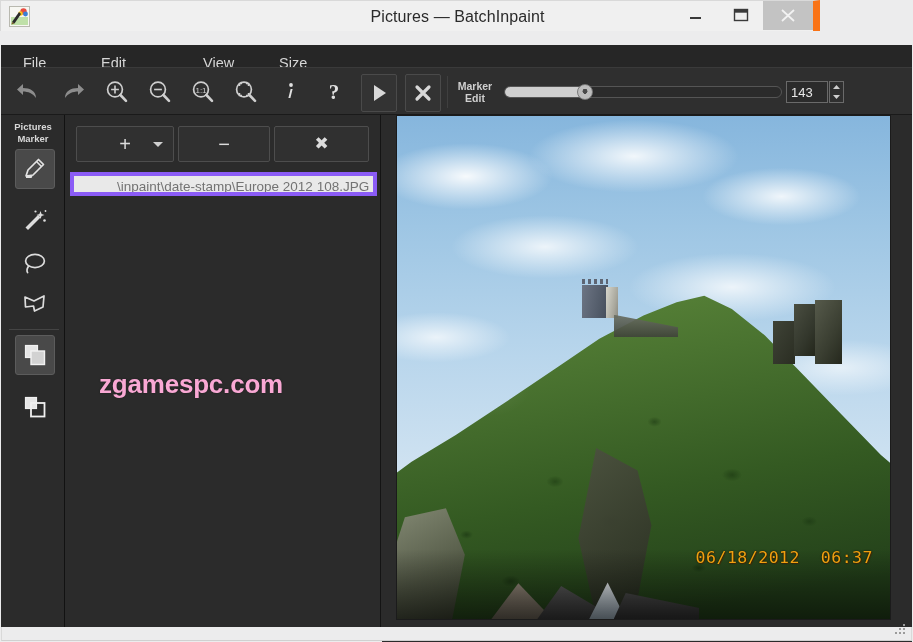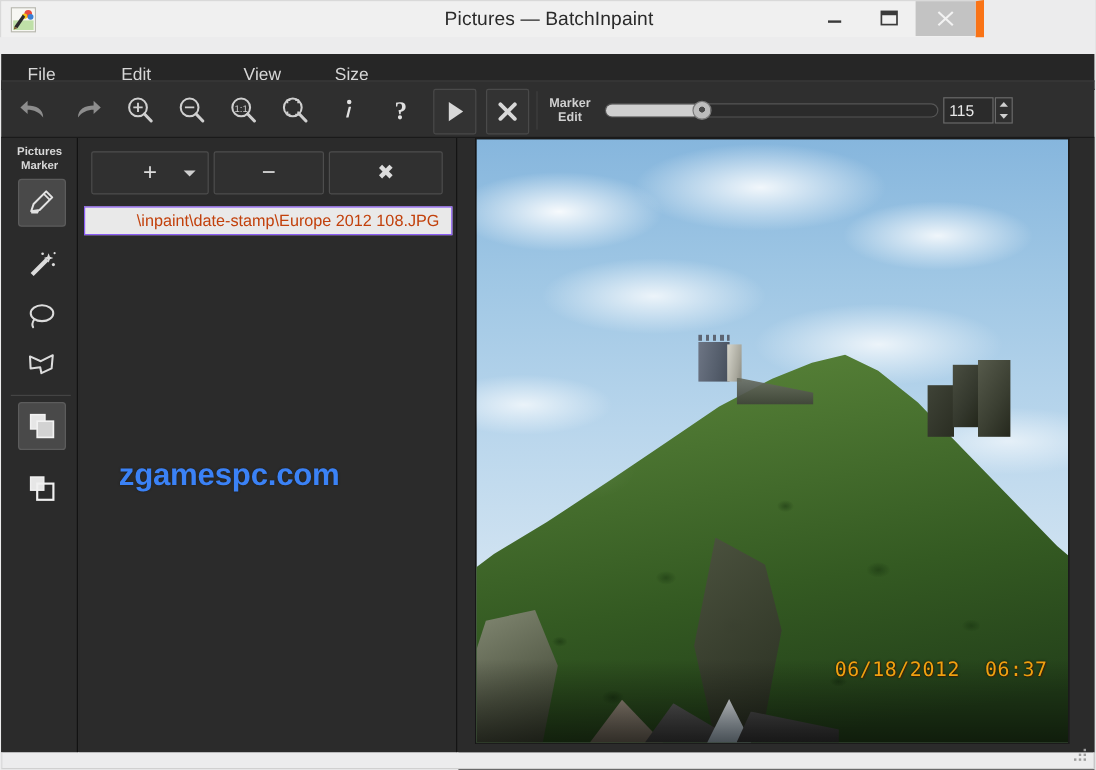--- a/index.html
+++ b/index.html
@@ -286,33 +286,33 @@
     font-size: 13.5px;
     color: #e4e4e4;
     padding-left: 5px;
     white-space: nowrap;
     overflow: hidden;
     cursor: default;
     margin-bottom: 12px;
   }
   .file-row.selected {
     background: #e9e9e9;
-    color: #c2410c;
-    border: 1px solid #8b5cf6;
+    color: #737373;
+    border: 4px solid #8b5cf6;
     box-sizing: border-box;
     line-height: 22px;
     padding-left: 43px;
   }
 
   .watermark {
     position: absolute;
-    left: 33px; top: 265px;
+    left: 33px; top: 254px;
     font-size: 26px;
     font-weight: bold;
-    color: #3b82f6;
+    color: #f9a8d4;
     letter-spacing: -0.2px;
     text-shadow: 0 0 2px rgba(0,0,0,0.35);
   }
 
   
   .canvas-area {
     position: absolute;
     left: 381px; top: 0;
     width: 530px; height: 596px;
     background: #2b2b2b;
@@ -606,21 +606,21 @@
     <div>Marker</div>
     <div>Edit</div>
   </div>
 
   <div class="slider-wrap">
     <div class="slider-track"></div>
     <div class="slider-fill"></div>
     <div class="slider-thumb"></div>
   </div>
 
-  <div class="spin-box">115</div>
+  <div class="spin-box">143</div>
   <div class="spin-arrows">
     <div>
       <svg width="9" height="6" viewBox="0 0 9 6">
           <path d="M4.5 1 L8 5 L1 5 Z" fill="#cfcfcf"></path>
         </svg>
     </div>
     <div>
       <svg width="9" height="6" viewBox="0 0 9 6">
           <path d="M4.5 5 L1 1 L8 1 Z" fill="#cfcfcf"></path>
         </svg>

